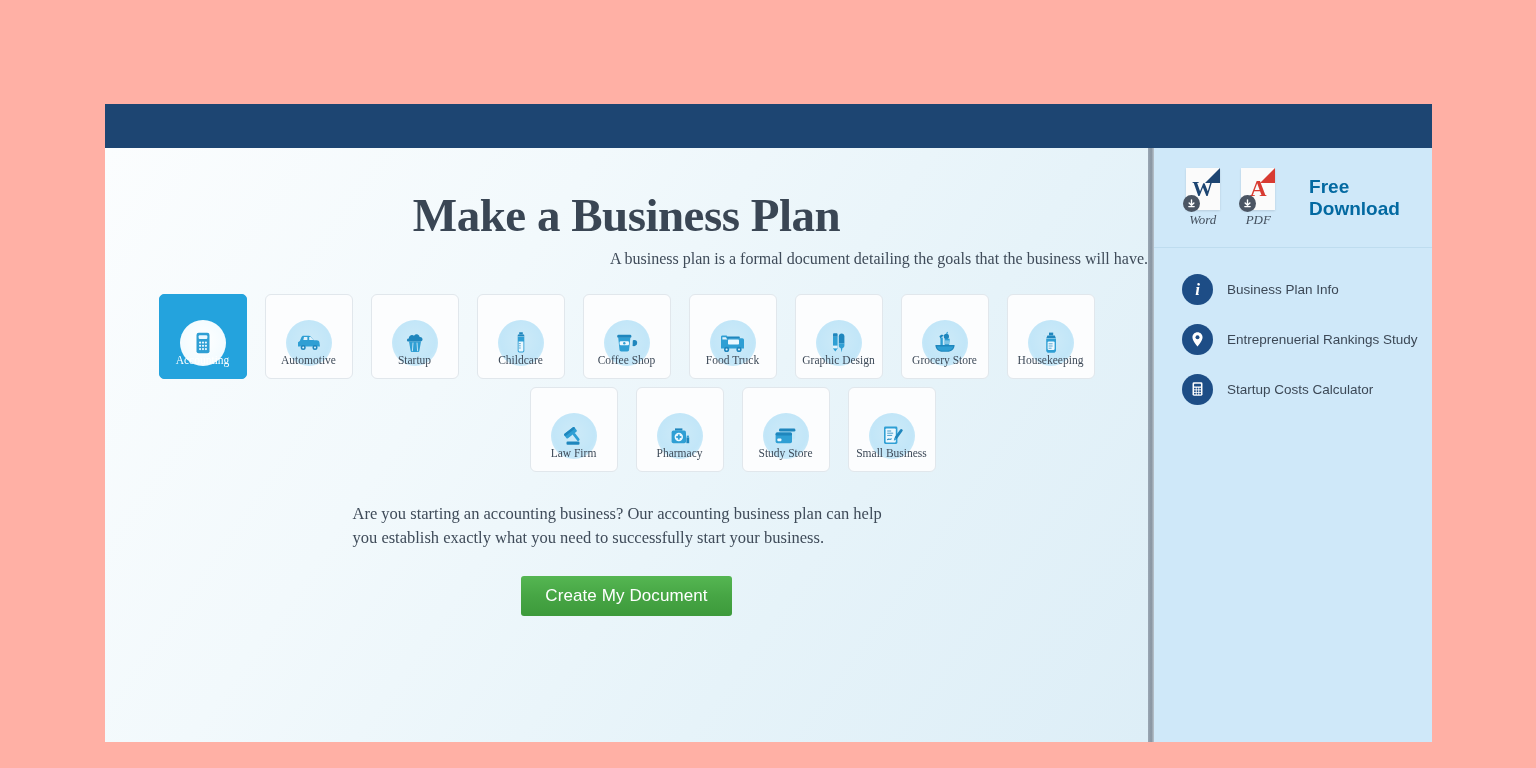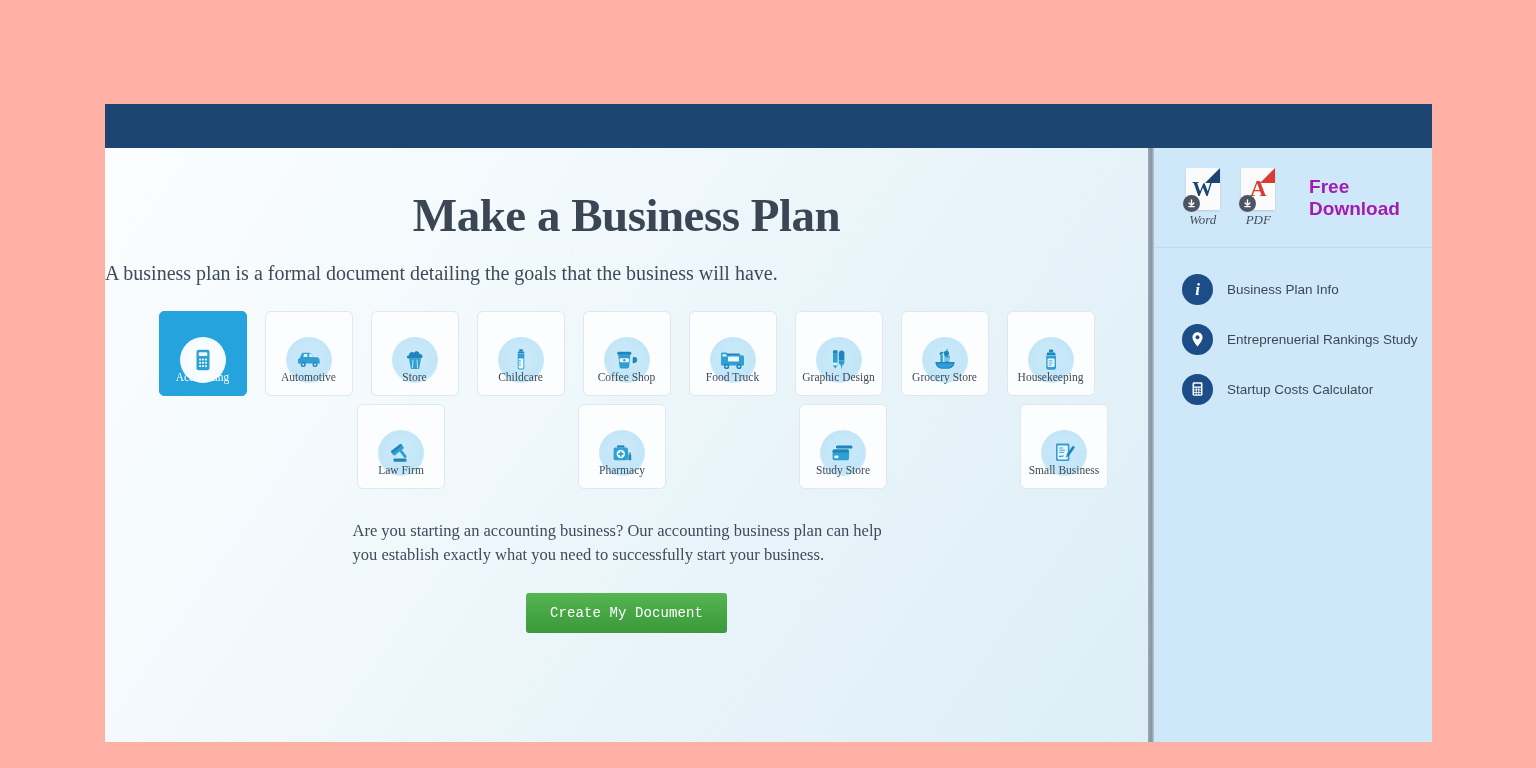--- a/index.html
+++ b/index.html
@@ -61,39 +61,39 @@
     text-align: center;
     font-family: "Liberation Serif", serif;
     font-weight: bold;
     font-size: 47px;
     letter-spacing: -0.5px;
     color: #3a4654;
     line-height: 1.1;
   }
 
   p#subhead {
-    text-align: left;
-    font-family: "Liberation Serif", serif;
-    font-size: 20px;
+    text-align: right;
+    font-family: "Liberation Serif", serif;
+    font-size: 16px;
     color: #3f4b59;
-    margin-top: 20px;
+    margin-top: 8px;
   }
 
   
   #tiles-wrap {
     margin-top: 26px;
     padding: 0 40px;
   }
 
   .tile-row {
     display: flex;
     justify-content: center;
     gap: 18px;
   }
-  .tile-row + .tile-row { margin-top: 8px; justify-content: space-between; }
+  .tile-row + .tile-row { margin-top: 8px; }
 
   .tile {
     width: 88px;
     height: 85px;
     border: 1px solid #e1e7ec;
     border-radius: 6px;
     background: #fcfdfe;
     display: flex;
     flex-direction: column;
     align-items: center;
@@ -153,22 +153,22 @@
 
   #cta {
     display: inline-block;
     background: linear-gradient(180deg, #55b652 0%, #46a544 52%, #3d9a3b 100%);
     color: #fff;
     border: none;
     border-radius: 3px;
     padding: 0 24px;
     height: 40px;
     min-width: 194px;
-    font-family: Liberation Mono, monospace;
-    font-size: 14px;
+    font-family: Liberation Sans, sans-serif;
+    font-size: 17px;
     letter-spacing: 0.1px;
     cursor: pointer;
     text-align: center;
   }
 
   
   #sidebar {
     flex: 1 1 auto;
     background: #cfe8f9;
     padding: 0;
@@ -243,21 +243,21 @@
     font-family: "Liberation Serif", serif;
     font-style: italic;
     font-size: 13px;
     color: #44505e;
   }
 
   #dl-title {
     font-family: "Liberation Sans", sans-serif;
     font-weight: bold;
     font-size: 19px;
-    color: #a21caf;
+    color: #0369a1;
     margin-left: 16px;
   }
 
   #links { padding-top: 16px; }
 
   .link-row {
     display: flex;
     align-items: center;
     gap: 14px;
     padding: 9.5px 0 9.5px 28px;
@@ -343,21 +343,21 @@
             <div class="tile">
               <div class="ico">
                 <svg width="26" height="26" viewBox="0 0 26 26">
                   <path d="M7 11.5h12l-1.6 9.3c-.1.8-.7 1.2-1.5 1.2h-5.8c-.8 0-1.4-.4-1.5-1.2z" fill="#2f9fd4"></path>
                   <g stroke="#dff2fc" stroke-width="1" opacity=".8">
                     <path d="M11 12.6l-.6 8.6M15 12.6l.6 8.6"></path>
                   </g>
                   <path d="M6.4 11.6c-1 0-1.7-.8-1.4-1.8.2-.9 1-1.4 1.9-1.3-.2-1.8 1-3.3 2.8-3.5.9-.1 1.7.2 2.3.8.7-1.3 2.3-1.9 3.7-1.3 1.1.4 1.8 1.4 1.9 2.5 1.4-.3 2.7.6 2.9 2 .2 1.3-.7 2.4-2 2.6z" fill="#1f86bd"></path>
                 </svg>
               </div>
-              <span class="lbl">Store</span>
+              <span class="lbl">Startup</span>
             </div>
             <div class="tile">
               <div class="ico">
                 <svg width="24" height="26" viewBox="0 0 24 26">
                   <path d="M10.2 2.2h3.6v2.2h-3.6z" fill="#1f86bd"></path>
                   <path d="M9 4.4h6l.5 2.2H8.5z" fill="#1f86bd"></path>
                   <path d="M8.7 7h6.6v13.4c0 1.3-.9 2.2-2.2 2.2h-2.2c-1.3 0-2.2-.9-2.2-2.2z" fill="#2f9fd4"></path>
                   <path d="M9.6 11.5h4.8v8.7c0 .8-.5 1.3-1.3 1.3h-2.2c-.8 0-1.3-.5-1.3-1.3z" fill="#eaf8ff"></path>
                   <g stroke="#1f86bd" stroke-width=".9" opacity=".75">
                     <path d="M9.8 13.6h2M9.8 15.8h2M9.8 18h2"></path>

